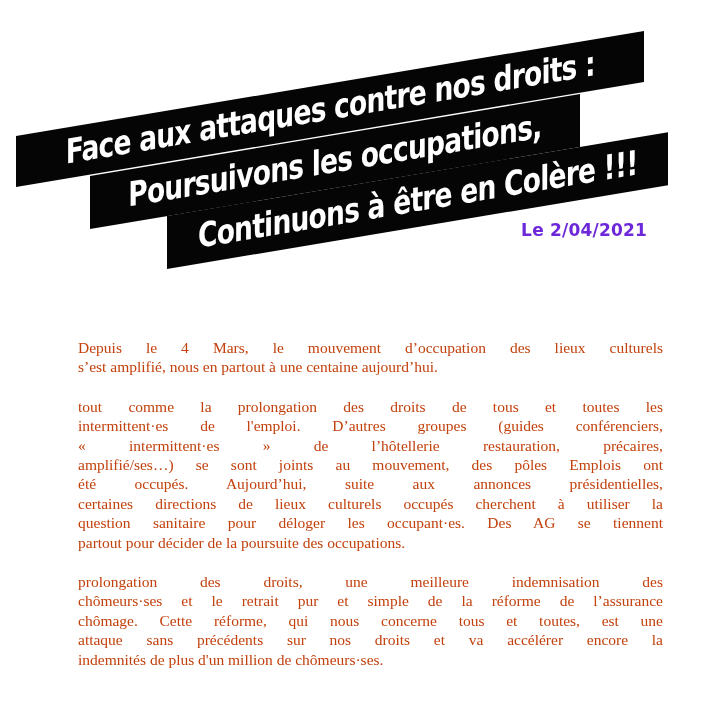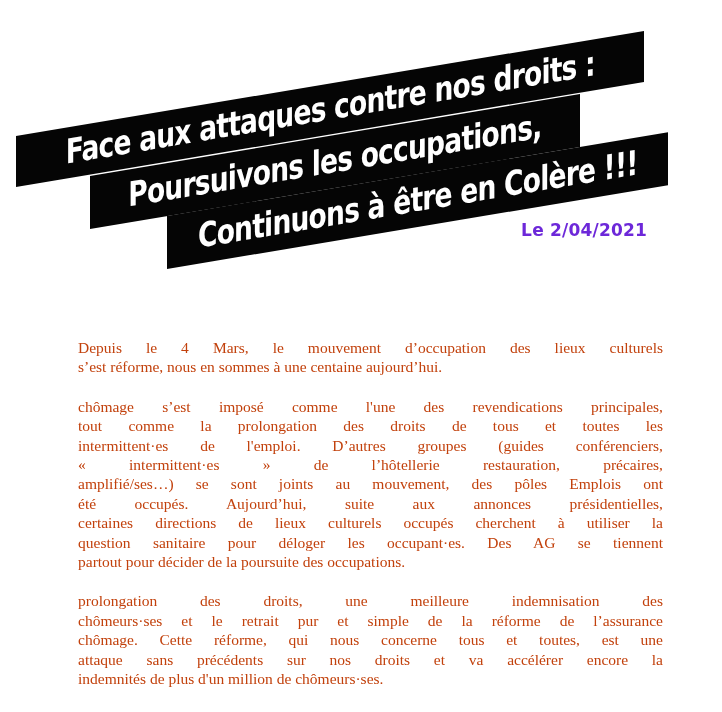--- a/index.html
+++ b/index.html
@@ -61,24 +61,23 @@
 
   <div class="banner banner-3">
     <span class="banner-text">Continuons à être en Colère !!!</span>
   </div>
 
   <div class="date-line">Le 2/04/2021</div>
 
   <div class="body-text">
       <div class="para">
         <div class="line">Depuis le 4 Mars, le mouvement d’occupation des lieux culturels</div>
-        <div class="line last">s’est réforme, nous en sommes à une centaine aujourd’hui.</div>
+        <div class="line last">s’est amplifié, nous en partout à une centaine aujourd’hui.</div>
       </div>
       <div class="para">
-        <div class="line">chômage s’est imposé comme l'une des revendications principales,</div>
         <div class="line">tout comme la prolongation des droits de tous et toutes les</div>
         <div class="line">intermittent·es de l'emploi. D’autres groupes (guides conférenciers,</div>
         <div class="line">« intermittent·es » de l’hôtellerie restauration, précaires,</div>
         <div class="line">amplifié/ses…) se sont joints au mouvement, des pôles Emplois ont</div>
         <div class="line">été occupés. Aujourd’hui, suite aux annonces présidentielles,</div>
         <div class="line">certaines directions de lieux culturels occupés cherchent à utiliser la</div>
         <div class="line">question sanitaire pour déloger les occupant·es. Des AG se tiennent</div>
         <div class="line last">partout pour décider de la poursuite des occupations.</div>
       </div>
       <div class="para">

